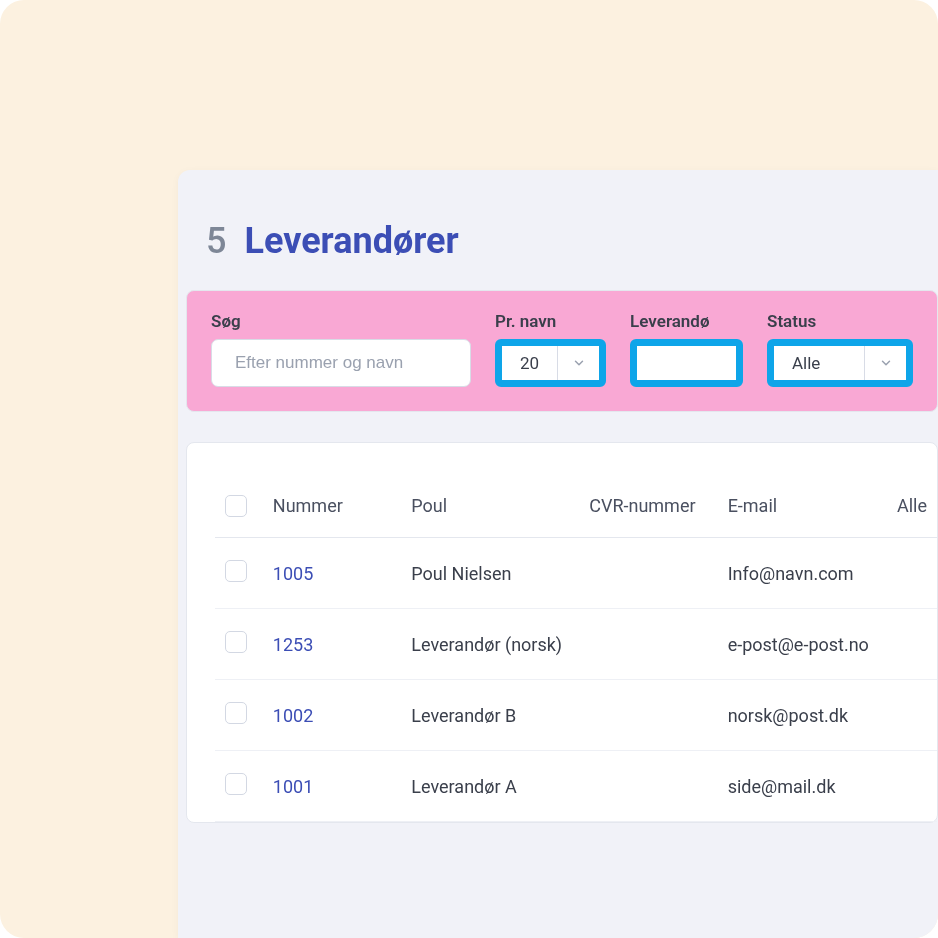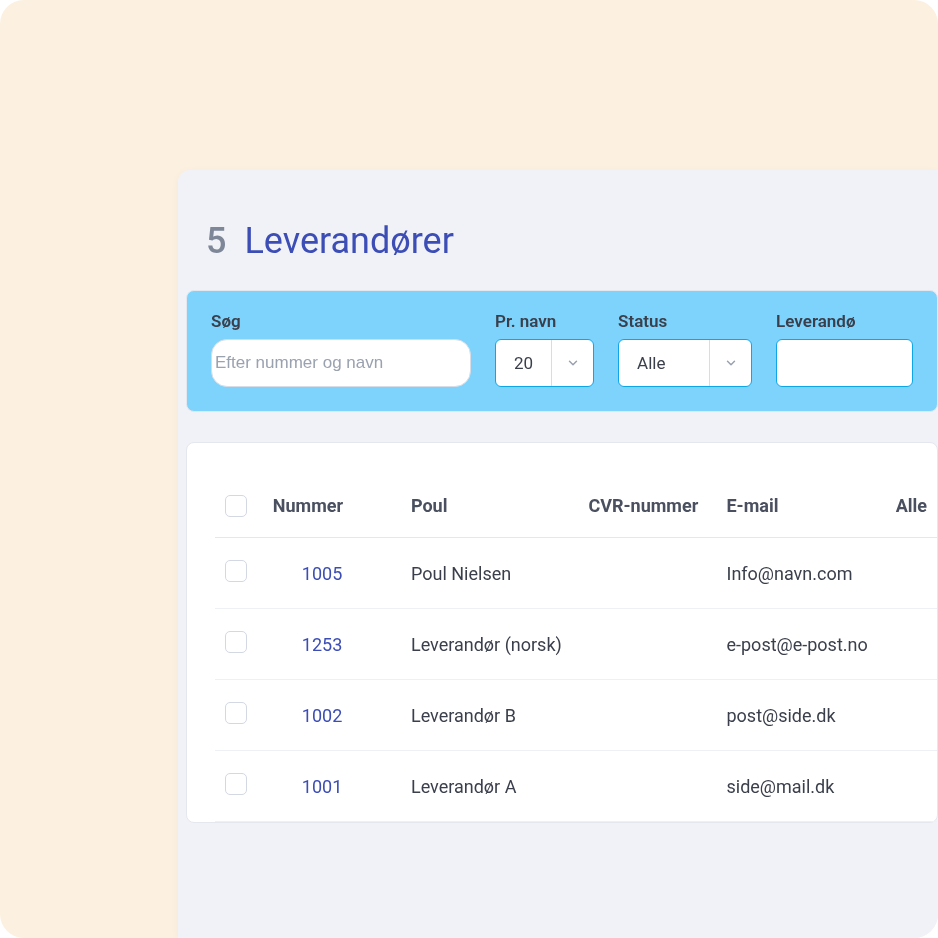--- a/index.html
+++ b/index.html
@@ -39,64 +39,64 @@
       gap: 18px;
       padding: 0 0 28px 28px;
     }
     .page-count {
       font-size: 36px;
       font-weight: 500;
       color: #7e8797;
     }
     .page-title {
       font-size: 36px;
-      font-weight: 400;
+      font-weight: 700;
       color: #3c4eb5;
     }
     .filter-bar {
-      background: #7dd3fc;
+      background: #f9a8d4;
       border: 1px solid #e4e7ee;
       border-radius: 8px;
       margin-left: 8px;
       padding: 20px 24px 24px 24px;
       display: flex;
       gap: 24px;
       align-items: flex-end;
     }
     .filter-group {
       display: flex;
       flex-direction: column;
       gap: 8px;
     }
     .filter-label {
       font-size: 17px;
       font-weight: 600;
       color: #3a3f4b;
     }
     .filter-input {
       border: 1px solid #d8dce6;
-      border-radius: 16px;
-      padding: 12px 3px;
+      border-radius: 7px;
+      padding: 12px 23px;
       font-size: 17px;
       color: #3a3f4b;
       background: #fff;
       height: 48px;
     }
     .filter-input::placeholder {
       color: #9aa1af;
     }
     .search-group {
       flex: 0 0 260px;
     }
     .search-input {
       width: 100%;
     }
     .select-wrap {
       display: flex;
-      border: 1px solid #0ea5e9;
+      border: 7px solid #0ea5e9;
       border-radius: 6px;
       height: 48px;
       overflow: hidden;
       background: #fff;
     }
     .select-value {
       padding: 12px 18px;
       font-size: 17px;
       color: #3a3f4b;
       display: flex;
@@ -138,21 +138,21 @@
       margin: 30px 0 0 8px;
       padding: 40px 0 0 28px;
     }
     table {
       width: 100%;
       border-collapse: collapse;
     }
     thead th {
       text-align: left;
       font-size: 18px;
-      font-weight: 700;
+      font-weight: 400;
       color: #4a5060;
       padding: 12px 10px 16px 10px;
       border-bottom: 1px solid #e4e7ee;
       vertical-align: top;
     }
     tbody td {
       padding: 22px 10px;
       font-size: 18px;
       color: #3a3f4b;
       border-bottom: 1px solid #eef0f5;
@@ -177,21 +177,20 @@
       width: 22px;
       height: 22px;
       border: 1.5px solid #d3d8e3;
       border-radius: 5px;
       background: #fff;
       display: inline-block;
     }
     .link-num {
       color: #3c4eb5;
       text-decoration: none;
-      margin-left: 29px;
     }
   </style>
 </head>
 <body>
 
 <div class="outer-container">
   <div class="app-panel">
 
     <div class="page-header">
       <span class="page-count">5</span>
@@ -210,39 +209,39 @@
         <div class="select-wrap">
           <span class="select-value">20</span>
           <span class="select-caret">
             <svg viewBox="0 0 24 24" fill="none" stroke="#9aa1af" stroke-width="2.5" stroke-linecap="round" stroke-linejoin="round">
                 <polyline points="6 9 12 15 18 9"></polyline>
               </svg>
           </span>
         </div>
       </div>
 
+      <div class="filter-group type-group">
+        <span class="filter-label">Leverandø</span>
+        <div class="select-wrap">
+          <span class="select-value"></span>
+        </div>
+      </div>
+
       <div class="filter-group status-group">
         <span class="filter-label">Status</span>
         <div class="select-wrap">
           <span class="select-value">Alle</span>
           <span class="select-caret">
             <svg viewBox="0 0 24 24" fill="none" stroke="#9aa1af" stroke-width="2.5" stroke-linecap="round" stroke-linejoin="round">
                 <polyline points="6 9 12 15 18 9"></polyline>
               </svg>
           </span>
         </div>
       </div>
 
-      <div class="filter-group type-group">
-        <span class="filter-label">Leverandø</span>
-        <div class="select-wrap">
-          <span class="select-value"></span>
-        </div>
-      </div>
-
     </div>
 
     <div class="table-card">
       <table>
         <thead>
           <tr>
             <th class="col-check">
               <span class="checkbox"></span>
             </th>
             <th class="col-nummer">Nummer</th>
@@ -267,21 +266,21 @@
             <td>Leverandør (norsk)</td>
             <td></td>
             <td>e-post@e-post.no</td>
             <td></td>
           </tr>
           <tr>
             <td class="col-check"><span class="checkbox"></span></td>
             <td><a href="#" class="link-num">1002</a></td>
             <td>Leverandør B</td>
             <td></td>
-            <td>post@side.dk</td>
+            <td>norsk@post.dk</td>
             <td></td>
           </tr>
           <tr>
             <td class="col-check"><span class="checkbox"></span></td>
             <td><a href="#" class="link-num">1001</a></td>
             <td>Leverandør A</td>
             <td></td>
             <td>side@mail.dk</td>
             <td></td>
           </tr>

